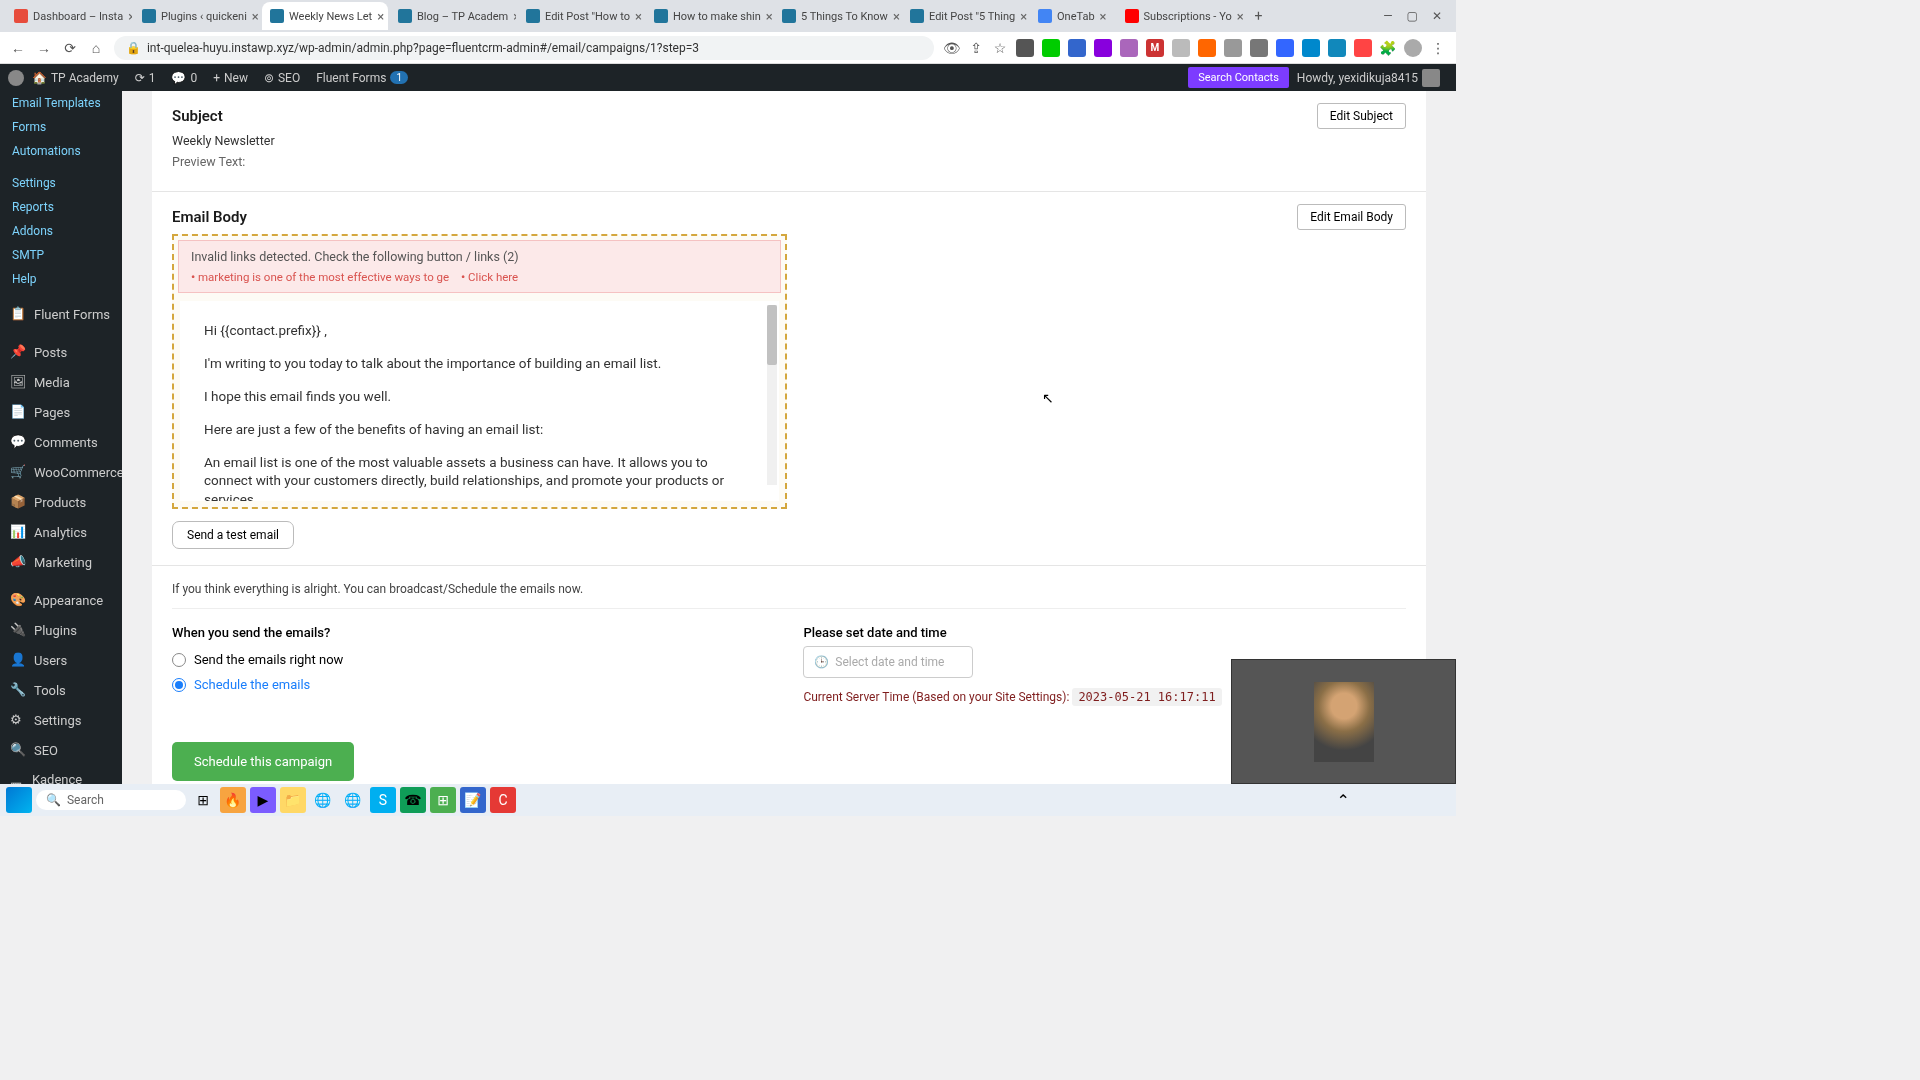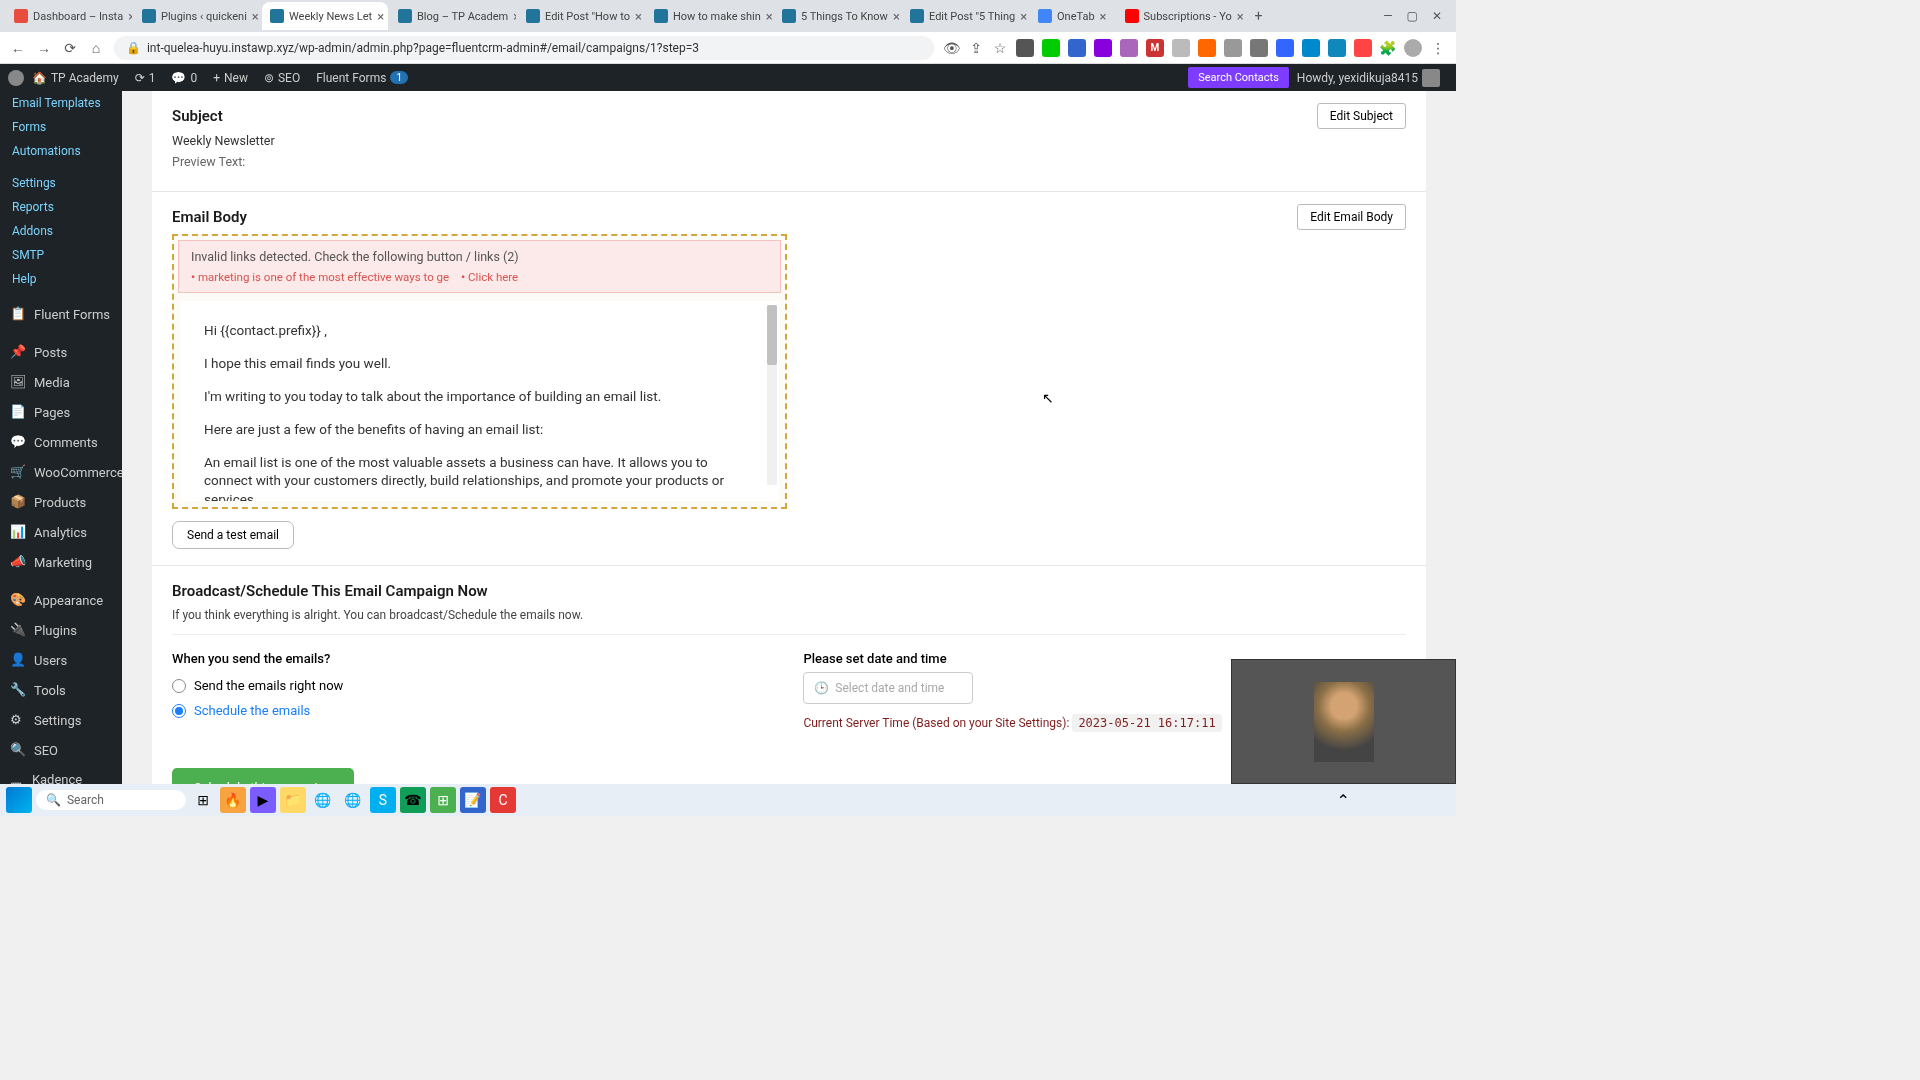--- a/index.html
+++ b/index.html
@@ -298,32 +298,31 @@
             <div class="invalid-links">
               <span>marketing is one of the most effective ways to ge</span>
               <span>Click here</span>
             </div>
           </div>
           <div class="email-preview">
             <div class="scroll-ind">
                 <div class="scroll-thumb"></div>
               </div>
             <p>Hi {{contact.prefix}} ,</p>
+            <p>I'm writing to you today to talk about the importance of building an email list.</p>
             <p>I hope this email finds you well.</p>
-            <p>I'm writing to you today to talk about the importance of building an email list.</p>
             <p>Here are just a few of the benefits of having an email list:</p>
             <p>An email list is one of the most valuable assets a business can have. It allows you to connect with your customers directly, build relationships, and promote your products or services.</p>
           </div>
         </div>
         <button class="test-btn">Send a test email</button>
       </div>
 
       
       <div class="section" style="border-bottom:none">
-        <div class="sec-title">Broadcast/Schedule This Email Campaign Now</div>
         <div class="broadcast-desc">If you think everything is alright. You can broadcast/Schedule the emails now.</div>
         <div style="border-top:1px solid #eee;margin-top:12px"></div>
         <div class="when-row">
           <div class="radio-group">
             <div style="font-size:13px;font-weight:500;margin-bottom:12px">When you send the emails?</div>
             <div class="radio-opt">
               <span class="radio"></span>
               <span class="radio-label">Send the emails right now</span>
             </div>
             <div class="radio-opt">

